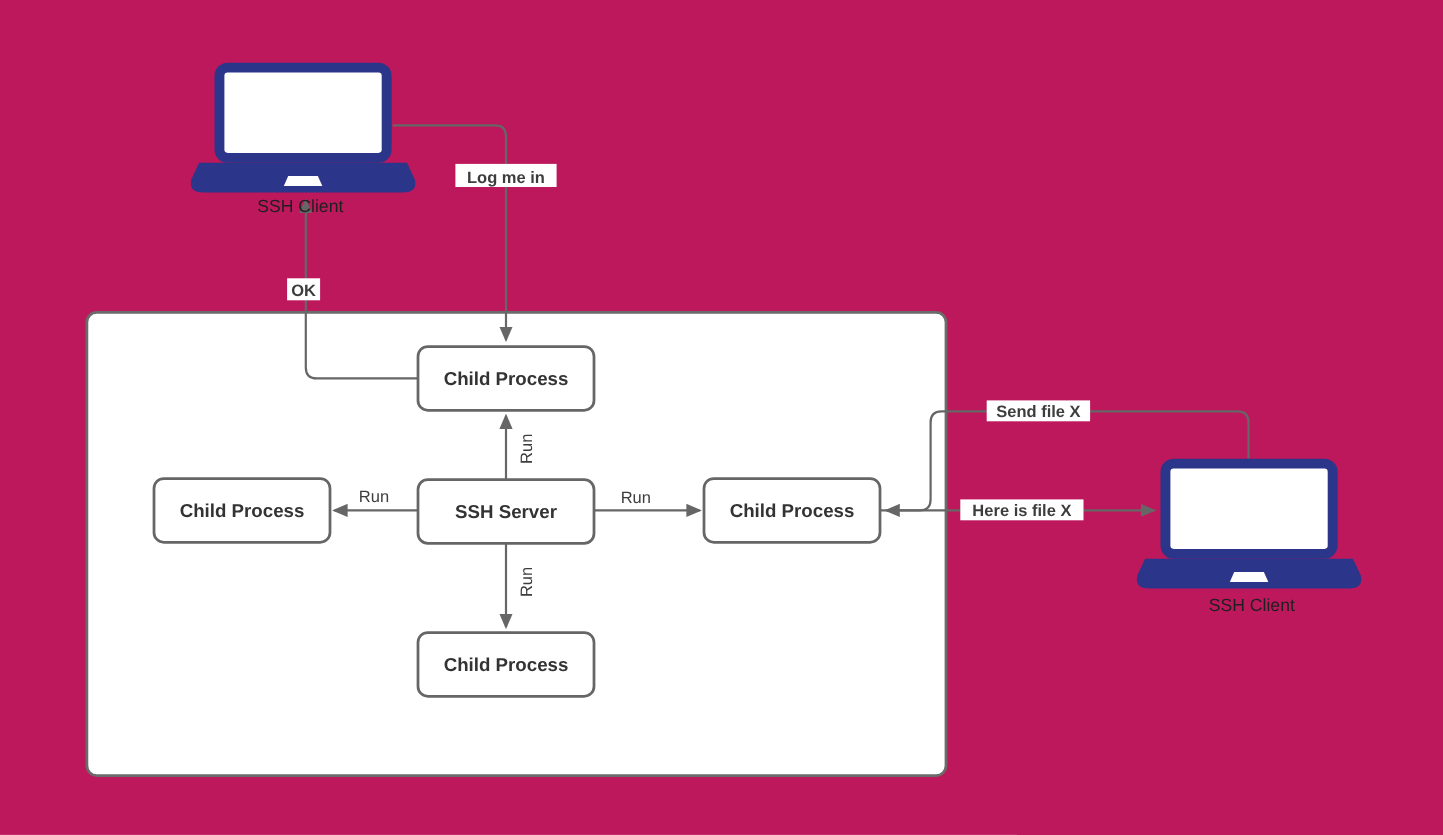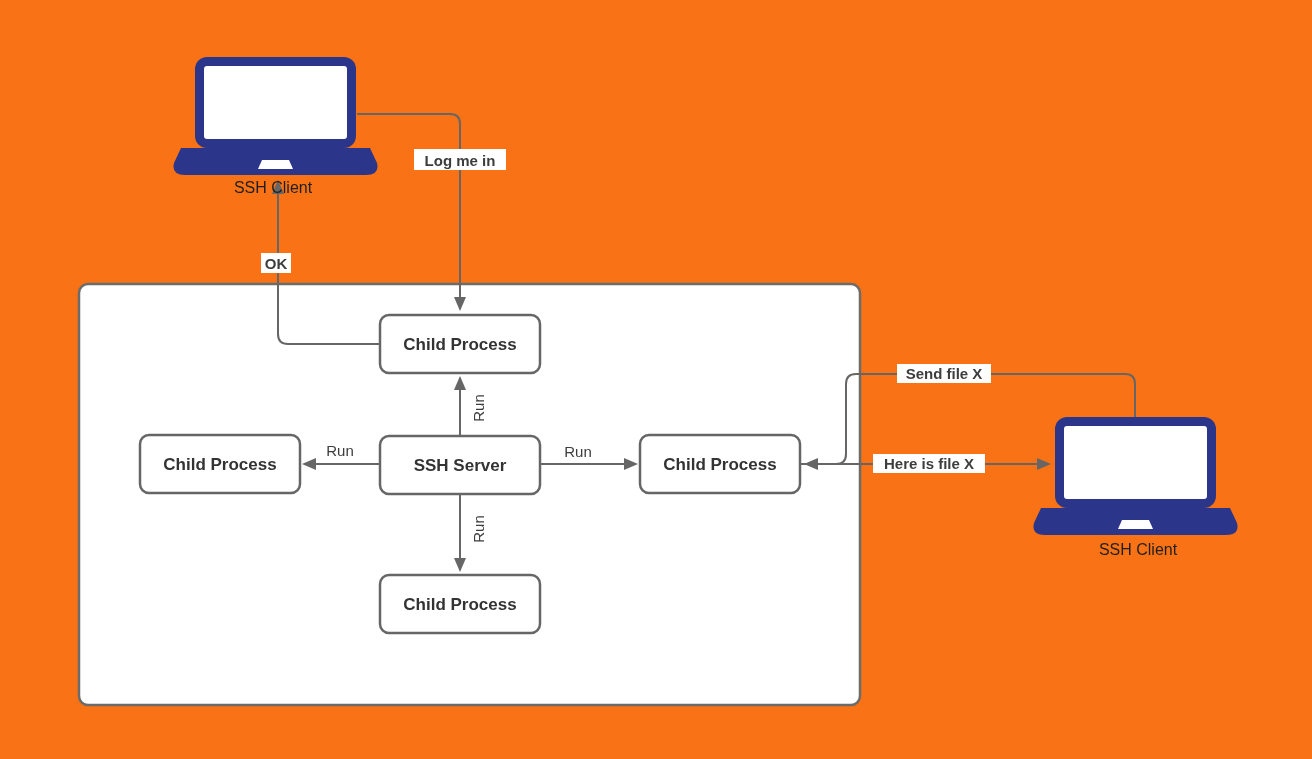--- a/index.html
+++ b/index.html
@@ -8,21 +8,21 @@
     background: #ffffff;
     width: 1312px;
     height: 759px;
     font-family: "Liberation Sans", sans-serif;
   }
   .stage {
     position: relative;
     width: 1312px;
     height: 759px;
     overflow: hidden;
-    background: #f97316;
+    background: #be185d;
   }
   svg { display: block; }
   .node-box {
     fill: #ffffff;
     stroke: #666666;
     stroke-width: 2.5;
   }
   .container-box {
     fill: #ffffff;
     stroke: #6b6b6b;

